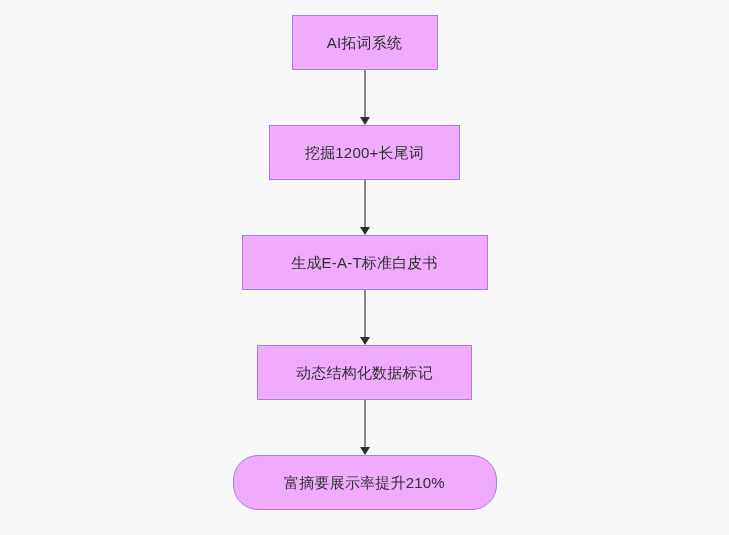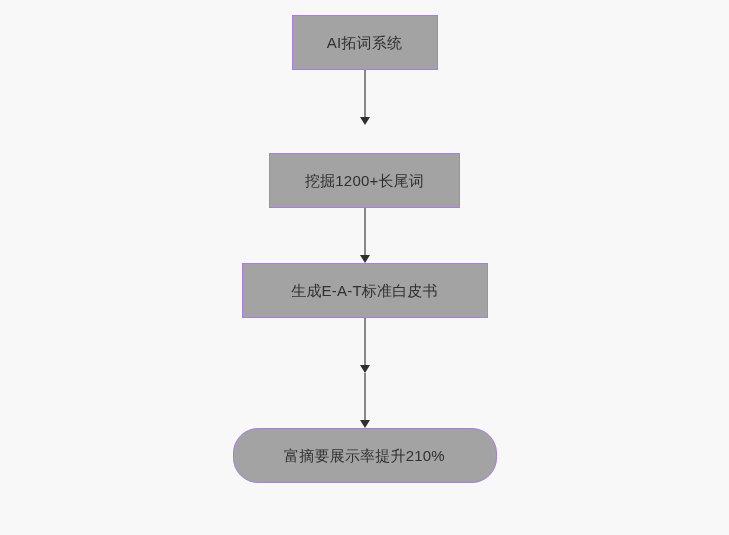--- a/index.html
+++ b/index.html
@@ -26,38 +26,38 @@
     left: 0;
     top: 0;
     width: 729px;
     display: flex;
     flex-direction: column;
     align-items: center;
   }
 
   .node {
     box-sizing: border-box;
-    background: #a3a3a3;
+    background: #f0abfc;
     border: 1.6px solid #a87fe0;
     color: #303030;
     font-size: 15px;
     line-height: 1;
     letter-spacing: 0.2px;
     display: flex;
     align-items: center;
     justify-content: center;
     text-align: center;
     padding: 0 34px;
     height: 55px;
     white-space: nowrap;
   }
 
   
   .node-w1 { width: 146px; }
-  .node-w2 { width: 191px; margin-top: 28px; }
+  .node-w2 { width: 191px; }
   .node-w3 { width: 246px; }
   .node-w4 { width: 215px; }
   .node-w5 { width: 264px; border-radius: 25px; }
 
   .connector {
     width: 24px;
     height: 55px;
     position: relative;
     display: flex;
     justify-content: center;
@@ -113,20 +113,23 @@
 
     <div class="node node-w3">
       <span>生成E-A-T标准白皮书</span>
     </div>
 
     <div class="connector">
       <span class="line"></span>
       <span class="arrowhead"></span>
     </div>
 
+    <div class="node node-w4">
+      <span>动态结构化数据标记</span>
+    </div>
 
     <div class="connector">
       <span class="line"></span>
       <span class="arrowhead"></span>
     </div>
 
     <div class="node node-w5">
       <span>富摘要展示率提升210%</span>
     </div>
 

